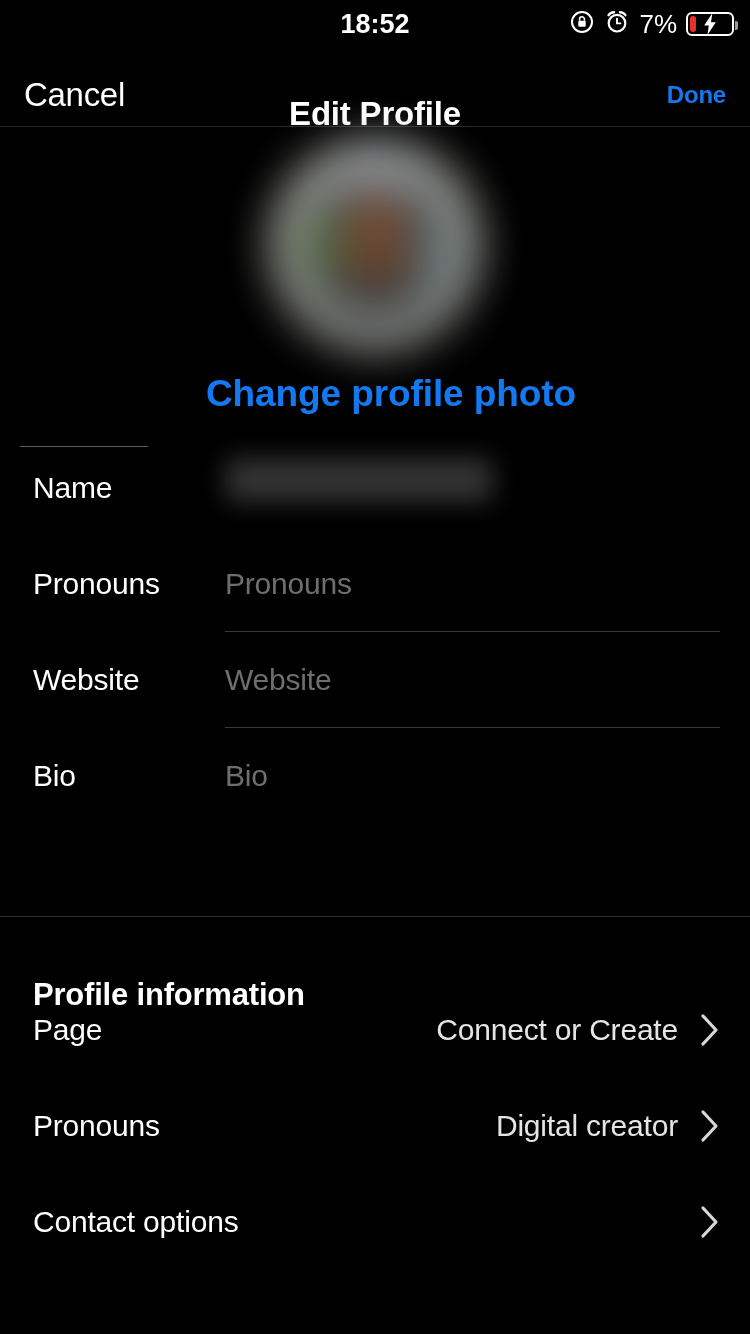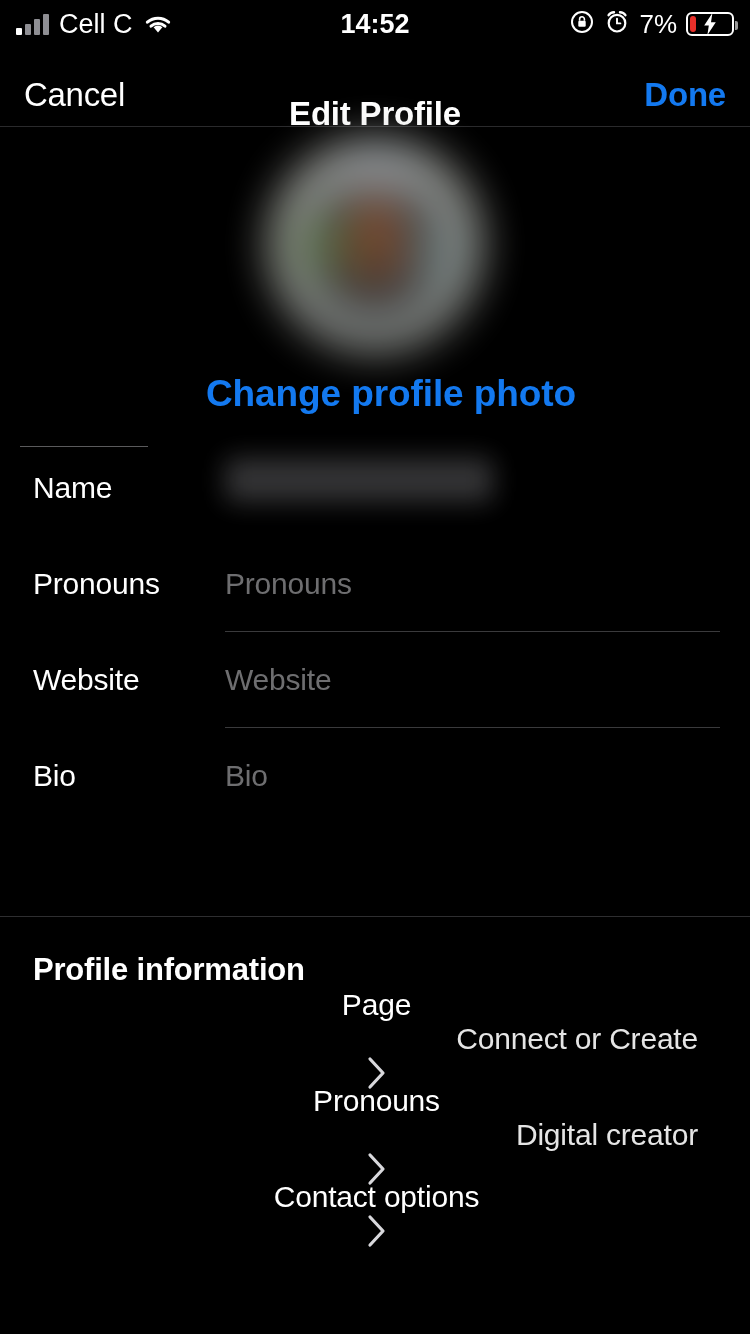--- a/index.html
+++ b/index.html
@@ -140,21 +140,21 @@
     text-align: center;
     font-size: 33px;
     font-weight: bold;
     color: #ffffff;
     pointer-events: none;
     letter-spacing: -0.2px;
     margin-top: 38px;
   }
   .nav-done {
     margin-left: auto;
-    font-size: 33px;
+    font-size: 24px;
     font-weight: bold;
     color: #1379f0;
     background: none;
     border: none;
     padding: 0;
     font-family: inherit;
     cursor: pointer;
     z-index: 2;
     letter-spacing: -0.2px;
   }
@@ -316,39 +316,38 @@
   .section-divider {
     position: absolute;
     left: 0; top: 916px;
     width: 750px; height: 1px;
     background: #2e2e30;
   }
 
   
   .section {
     position: absolute;
-    left: 0; top: 917px;
+    left: 0; top: 942px;
     width: 750px;
   }
   .section-title {
     font-size: 31px;
     font-weight: bold;
     color: #ffffff;
     padding: 35px 0 0 33px;
     letter-spacing: -0.2px;
   }
   .link-row {
     position: relative;
     display: flex;
-    align-items: center;
+    align-items: flex-start;
     height: 96px;
     padding: 0 30px 0 33px;
     box-sizing: border-box;
     cursor: pointer;
-    flex-direction: column;
   }
   .link-row:first-of-type { margin-top: 34px; }
   .link-label {
     font-size: 30px;
     color: #ffffff;
     letter-spacing: -0.2px;
   }
   .link-value {
     margin-left: auto;
     font-size: 30px;
@@ -362,38 +361,22 @@
     flex: none;
   }
   .chevron svg { display: block; }
 </style>
 </head>
 <body>
 
 <div class="screen">
 
   <div class="statusbar">
-    <div class="sb-left">
-      <span class="signal-bars">
-        <i class="b1"></i>
-          <i class="b2"></i>
-          <i class="b3"></i>
-          <i class="b4"></i>
-      </span>
-      <span class="carrier">Cell C</span>
-      <span class="wifi">
-        <svg width="30" height="22" viewBox="0 0 30 22">
-          <path d="M15 19.4 L10.6 14.3 a6.6 6.6 0 0 1 8.8 0 Z" fill="#fff"></path>
-          <path d="M4.4 9.2 a16 16 0 0 1 21.2 0" stroke="#fff" stroke-width="3.1" fill="none" stroke-linecap="round"></path>
-          <path d="M8.0 13.2 a10.7 10.7 0 0 1 14.0 0" stroke="#fff" stroke-width="3.0" fill="none" stroke-linecap="round"></path>
-        </svg>
-      </span>
-    </div>
-
-    <div class="sb-center">14:52</div>
+
+    <div class="sb-center">18:52</div>
 
     <div class="sb-right">
       <span>
         <svg width="26" height="26" viewBox="0 0 26 26">
           <circle cx="13" cy="13" r="10" stroke="#fff" stroke-width="2" fill="none"></circle>
           <rect x="9.3" y="11.8" width="7.4" height="6" rx="1.1" fill="#fff"></rect>
           <path d="M10.6 11.8 v-1.6 a2.4 2.4 0 0 1 4.8 0 v1.6" stroke="#fff" stroke-width="1.6" fill="none"></path>
         </svg>
       </span>
       <span>

